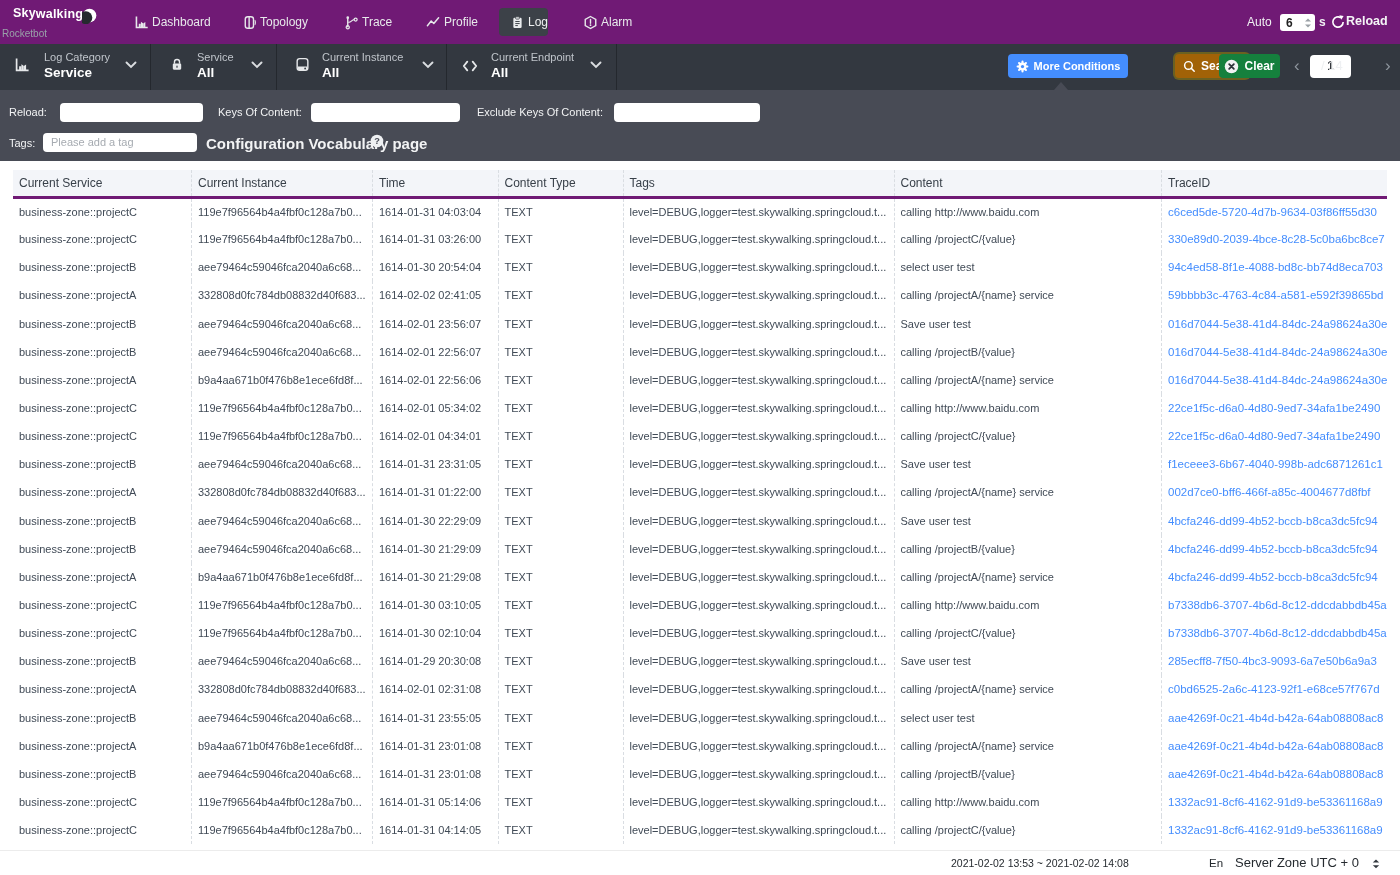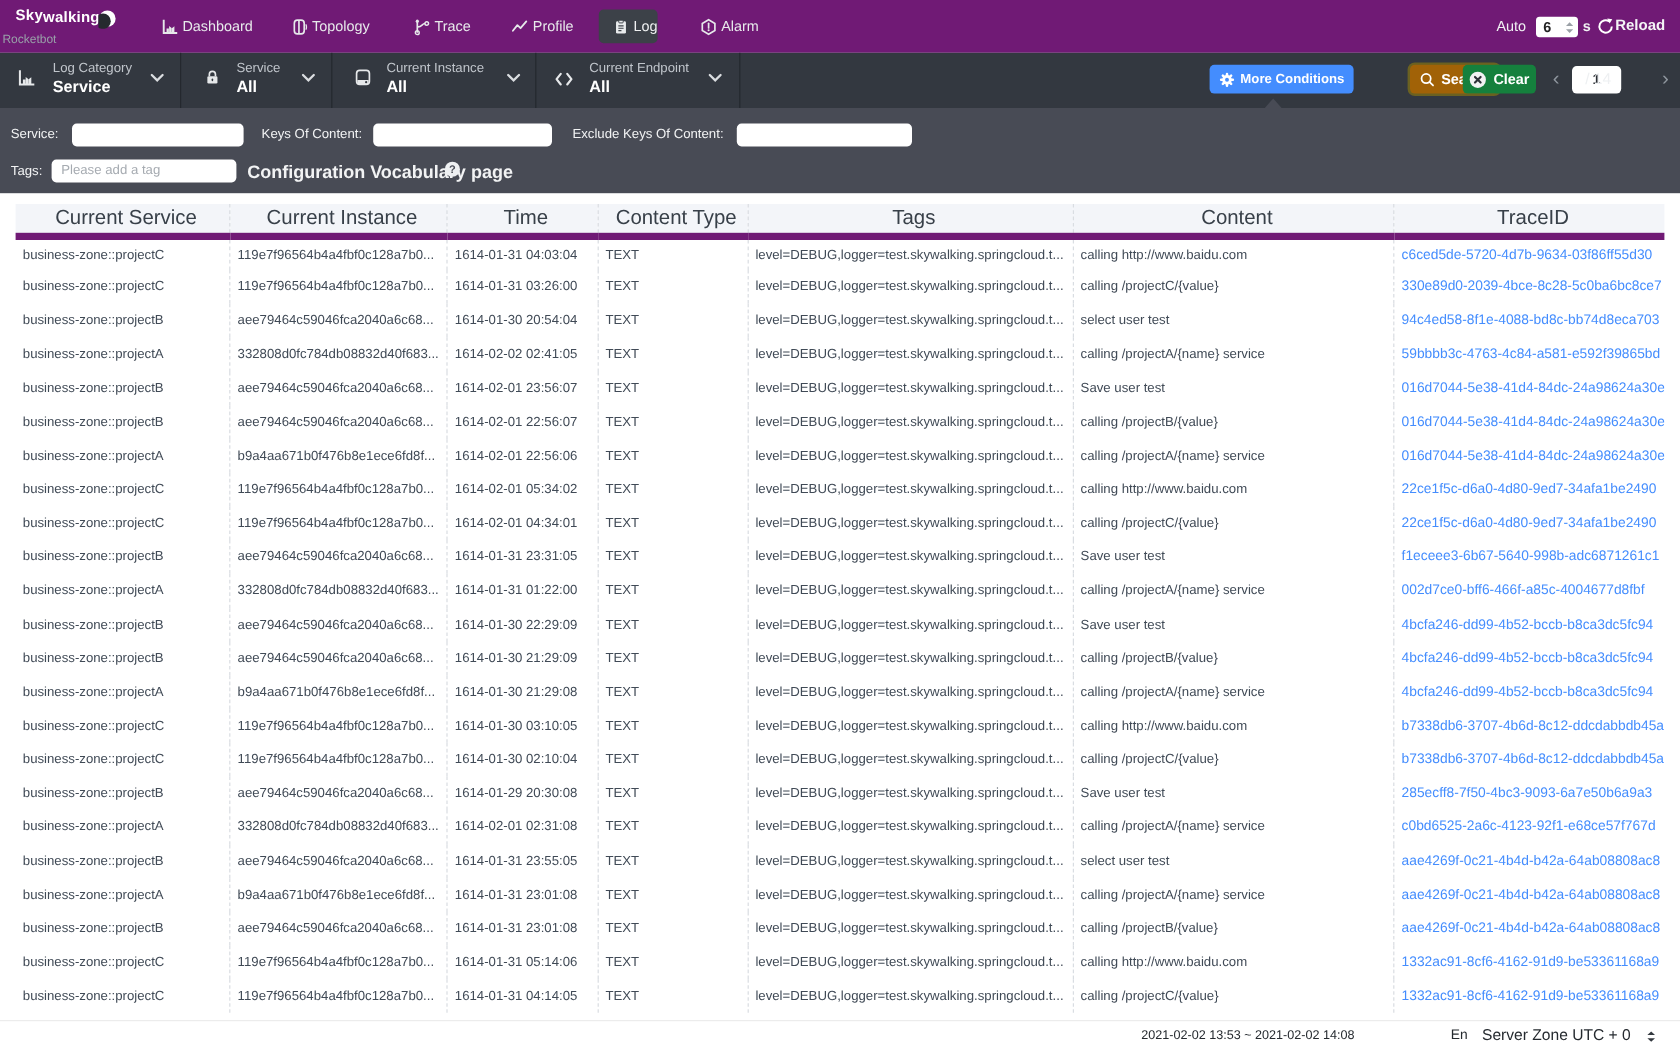--- a/index.html
+++ b/index.html
@@ -10,21 +10,21 @@
 .panel{position:absolute;left:0;top:90px;width:1400px;height:71px;background:#484b55}
 .navitem{position:absolute;top:0;height:44px;display:flex;align-items:center;gap:3px;color:#e7e9eb;font-size:12px}
 .navpill{position:absolute;left:499px;top:8px;width:49px;height:28px;background:#3c4148;border-radius:4px;display:flex;align-items:center;justify-content:flex-start;padding-left:12px;gap:4px;color:#f0f1f2;font-size:12px}
 .sep{position:absolute;top:0;width:1px;height:46px;background:#24282e}
 .sel-label{position:absolute;font-size:11px;color:#c0c5cb;white-space:nowrap}
 .sel-value{position:absolute;font-size:13.5px;font-weight:bold;color:#fff;white-space:nowrap}
 .btn{position:absolute;top:10px;height:24px;border-radius:4px;display:flex;align-items:center;justify-content:center;gap:5px;color:#fff;font-size:12px;font-weight:bold}
 .winput{position:absolute;background:#fff;border-radius:4px}
 .plabel{position:absolute;font-size:11px;color:#f2f3f4;white-space:nowrap}
 table{position:absolute;left:13px;top:170px;width:1374px;border-collapse:collapse;table-layout:fixed}
-th{height:27px;background:#f3f5f9;font-weight:normal;font-size:17px;color:#384049;text-align:center;padding:0 0 0 6px;border-bottom:6px solid #701a75}
+th{height:27px;background:#f3f5f9;font-weight:normal;font-size:12px;color:#384049;text-align:left;padding:0 0 0 6px;border-bottom:3px solid #701a75}
 td{height:28.15px;font-size:11px;color:#404a56;padding:0 0 0 6px;white-space:nowrap;overflow:hidden}
 th,td{border-right:1px dashed #d9dde2}
 th:last-child,td:last-child{border-right:none}
 td.lk{color:#448dfe;font-size:11.5px}
 .footer{position:absolute;left:0;top:850px;width:1400px;height:25px;background:#fff;border-top:1px solid #ececec}
 .ftxt{position:absolute;top:0;line-height:24px;color:#252a2f}
 </style></head>
 <body>
 <div class="topbar">
 
@@ -177,21 +177,21 @@
   <div class="winput" style="left:1310px;top:11px;width:41px;height:23px">
       <span style="position:absolute;left:0;right:0;top:4px;text-align:center;font-size:12px;font-weight:bold;color:#2b2f34">1</span>
     </div>
   <div class="abs" style="left:1321px;top:14px;font-size:13px;color:#eef0f2">/ 14</div>
   <div class="abs" style="left:1385px;top:12px;font-size:17px;color:#8f969e">›</div>
 
   <div class="abs" style="left:1054px;top:38px;width:0;height:0;border-left:7.5px solid transparent;border-right:7.5px solid transparent;border-bottom:8px solid #484b55"></div>
 </div>
 
 <div class="panel">
-  <div class="plabel" style="left:9px;top:16px">Service:</div>
+  <div class="plabel" style="left:9px;top:16px">Reload:</div>
   <div class="winput" style="left:60px;top:13px;width:143px;height:19px"></div>
   <div class="plabel" style="left:218px;top:16px">Keys Of Content:</div>
   <div class="winput" style="left:311px;top:13px;width:149px;height:19px"></div>
   <div class="plabel" style="left:477px;top:16px">Exclude Keys Of Content:</div>
   <div class="winput" style="left:614px;top:13px;width:146px;height:19px"></div>
   <div class="plabel" style="left:9px;top:47px">Tags:</div>
   <div class="winput" style="left:43px;top:43px;width:154px;height:19px">
       <span style="position:absolute;left:8px;top:3px;font-size:11px;color:#a6abb1">Please add a tag</span>
     </div>
   <div class="plabel" style="left:206px;top:45px;font-size:15px;font-weight:bold">Configuration Vocabulary page</div>
@@ -304,21 +304,21 @@
         <td>calling /projectC/{value}</td>
         <td class="lk">22ce1f5c-d6a0-4d80-9ed7-34afa1be2490</td>
       </tr>
 <tr>
         <td>business-zone::projectB</td>
         <td>aee79464c59046fca2040a6c68...</td>
         <td>1614-01-31 23:31:05</td>
         <td>TEXT</td>
         <td>level=DEBUG,logger=test.skywalking.springcloud.t...</td>
         <td>Save user test</td>
-        <td class="lk">f1eceee3-6b67-5640-998b-adc6871261c1</td>
+        <td class="lk">f1eceee3-6b67-4040-998b-adc6871261c1</td>
       </tr>
 <tr>
         <td>business-zone::projectA</td>
         <td>332808d0fc784db08832d40f683...</td>
         <td>1614-01-31 01:22:00</td>
         <td>TEXT</td>
         <td>level=DEBUG,logger=test.skywalking.springcloud.t...</td>
         <td>calling /projectA/{name} service</td>
         <td class="lk">002d7ce0-bff6-466f-a85c-4004677d8fbf</td>
       </tr>

